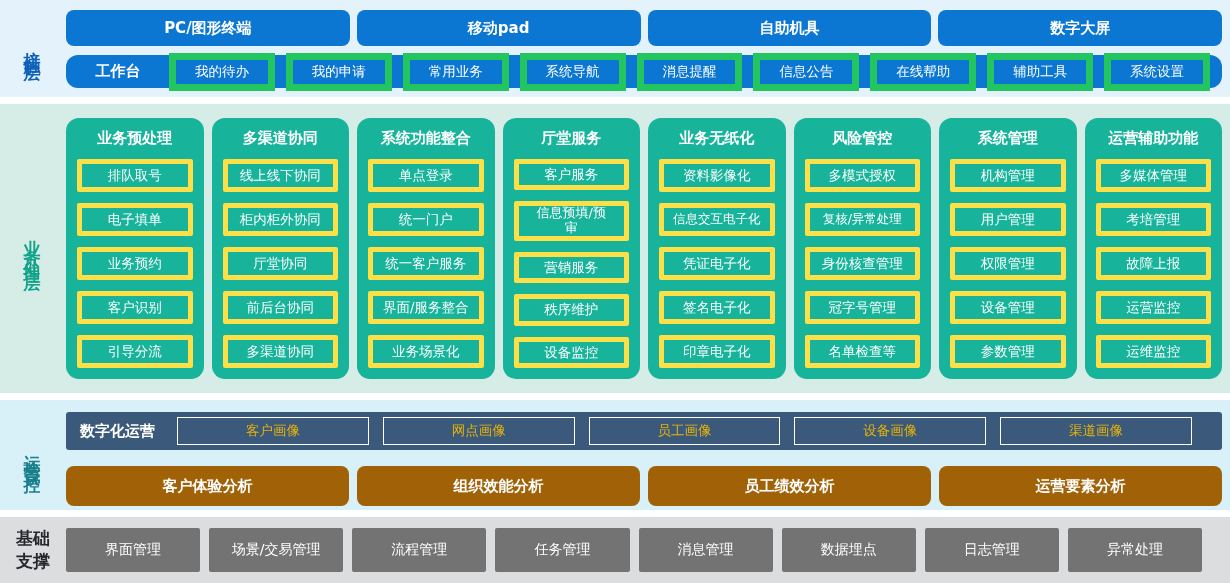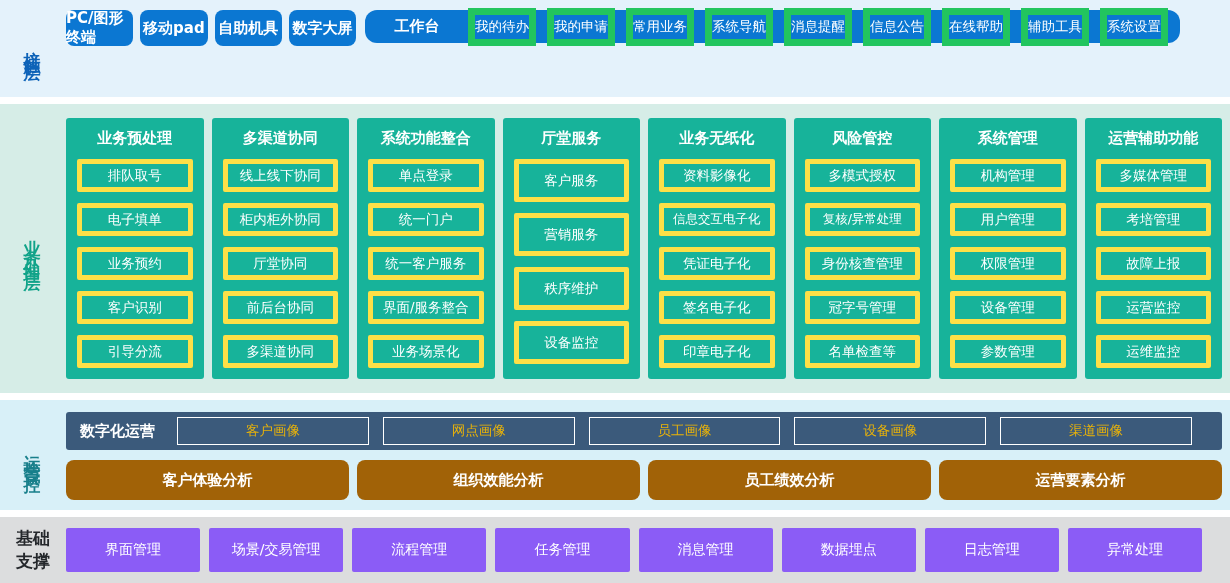--- a/index.html
+++ b/index.html
@@ -15,49 +15,49 @@
   
   .gutter{width:66px;flex:none;display:flex;align-items:center;justify-content:center;}
   .vlabel{writing-mode:vertical-rl;text-orientation:upright;font-weight:bold;font-size:17px;}
   .band1 .vlabel{color:#0e63b8;letter-spacing:7px;}
   .band2 .vlabel{color:#10a389;letter-spacing:9px;}
   .band3 .vlabel{color:#187f8b;letter-spacing:7px;}
   .found-label{width:40px;font-weight:bold;font-size:17px;color:#24272b;line-height:1.35;text-align:center;word-break:break-all;}
 
   
   .band1{height:97px;background:#e4f2fb;}
-  .b1-content{flex:1;margin-right:8px;display:flex;flex-direction:row;padding-top:10px;gap:9px;}
+  .b1-content{flex:1;margin-right:8px;display:flex;flex-direction:column;padding-top:10px;gap:9px;}
   .terminals{display:flex;gap:7px;height:36px;}
   .terminal{flex:1;background:#0b77d2;border-radius:8px;color:#fff;font-weight:bold;font-size:15px;display:flex;align-items:center;justify-content:center;}
   .workbench{height:33px;background:#0b77d2;border-radius:12px;display:flex;align-items:center;padding:0 12px;gap:11px;}
   .workbench-label{color:#fff;font-weight:bold;font-size:15px;width:80px;flex:none;text-align:center;}
   .wb-item{flex:1;height:24px;border:7px solid #22c55e;color:#fff;font-size:13.5px;display:flex;align-items:center;justify-content:center;white-space:nowrap;}
 
   
   .band2{height:289px;background:#d6ede7;}
   .b2-content{flex:1;margin-right:8px;display:flex;gap:8px;padding:14px 0;}
-  .biz-col{flex:1;background:#17b39a;border-radius:3px;padding:6px 11px 0;display:flex;flex-direction:column;min-width:0;}
+  .biz-col{flex:1;background:#17b39a;border-radius:13px;padding:6px 11px 0;display:flex;flex-direction:column;min-width:0;}
   .biz-title{color:#fff;font-weight:bold;font-size:15px;text-align:center;height:28px;line-height:28px;margin-bottom:7px;white-space:nowrap;}
   .biz-item{height:33px;border:5px solid #fde047;border-radius:2px;color:#fff;font-size:13.5px;display:flex;align-items:center;justify-content:center;text-align:center;margin-bottom:11px;line-height:1.15;padding:0 2px;}
   .biz-item.small{font-size:12.5px;}
   .biz-item.two-line{font-size:13px;padding:0 16px;}
 
   
   .band3{height:110px;background:#d8f0f8;}
-  .b3-content{flex:1;margin-right:8px;padding-top:12px;display:flex;flex-direction:column;gap:10px;}
+  .b3-content{flex:1;margin-right:8px;padding-top:12px;display:flex;flex-direction:column;gap:16px;}
   .digital-bar{height:38px;background:#3b5a7b;border-radius:3px;display:flex;align-items:center;padding:0 30px 0 14px;gap:14px;}
   .digital-label{color:#fff;font-weight:bold;font-size:15px;flex:none;margin-right:8px;}
   .digital-item{flex:1;height:26px;border:1px solid #ffffff;color:#eab308;font-size:13.5px;display:flex;align-items:center;justify-content:center;}
   .analysis-row{display:flex;gap:8px;height:40px;}
   .analysis-box{flex:1;background:#a16207;border-radius:8px;color:#fff;font-weight:bold;font-size:15px;display:flex;align-items:center;justify-content:center;}
 
   
   .band4{height:66px;background:#dcddde;}
   .b4-content{flex:1;margin-right:28px;display:flex;align-items:center;gap:9px;}
-  .found-box{flex:1;height:44px;background:#8b5cf6;border-radius:2px;color:#fff;font-size:14px;display:flex;align-items:center;justify-content:center;white-space:nowrap;}
+  .found-box{flex:1;height:44px;background:#737373;border-radius:2px;color:#fff;font-size:14px;display:flex;align-items:center;justify-content:center;white-space:nowrap;}
 </style>
 </head>
 <body>
 
 <div class="page">
 
   <div class="band band1">
     <div class="gutter">
       <div class="vlabel">接触层</div>
     </div>
@@ -114,20 +114,21 @@
         <div class="biz-item">单点登录</div>
         <div class="biz-item">统一门户</div>
         <div class="biz-item">统一客户服务</div>
         <div class="biz-item">界面/服务整合</div>
         <div class="biz-item">业务场景化</div>
       </div>
 
       <div class="biz-col">
         <div class="biz-title">厅堂服务</div>
         <div class="biz-item">客户服务</div>
+        <div class="biz-item two-line">信息预填/预审</div>
         <div class="biz-item">营销服务</div>
         <div class="biz-item">秩序维护</div>
         <div class="biz-item">设备监控</div>
       </div>
 
       <div class="biz-col">
         <div class="biz-title">业务无纸化</div>
         <div class="biz-item">资料影像化</div>
         <div class="biz-item small">信息交互电子化</div>
         <div class="biz-item">凭证电子化</div>

